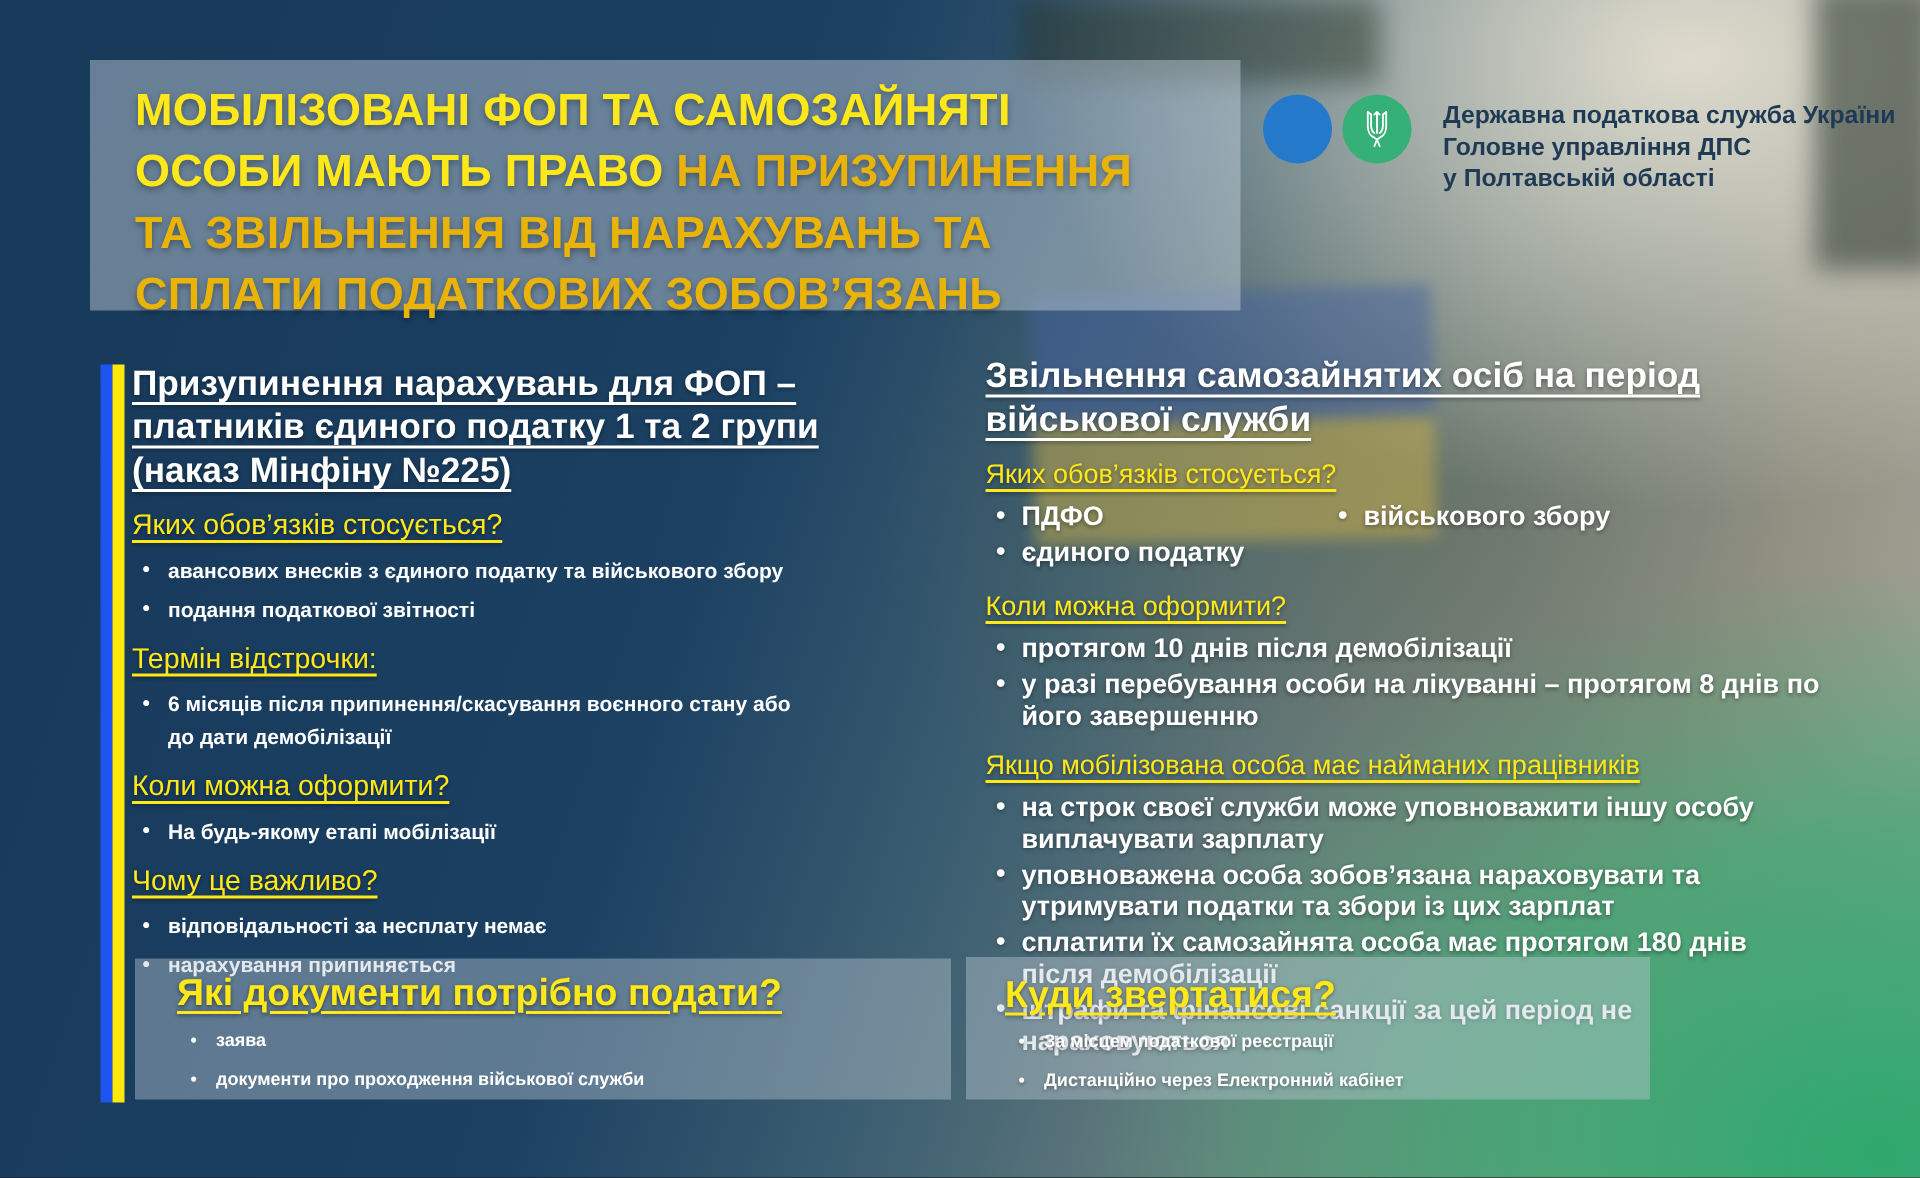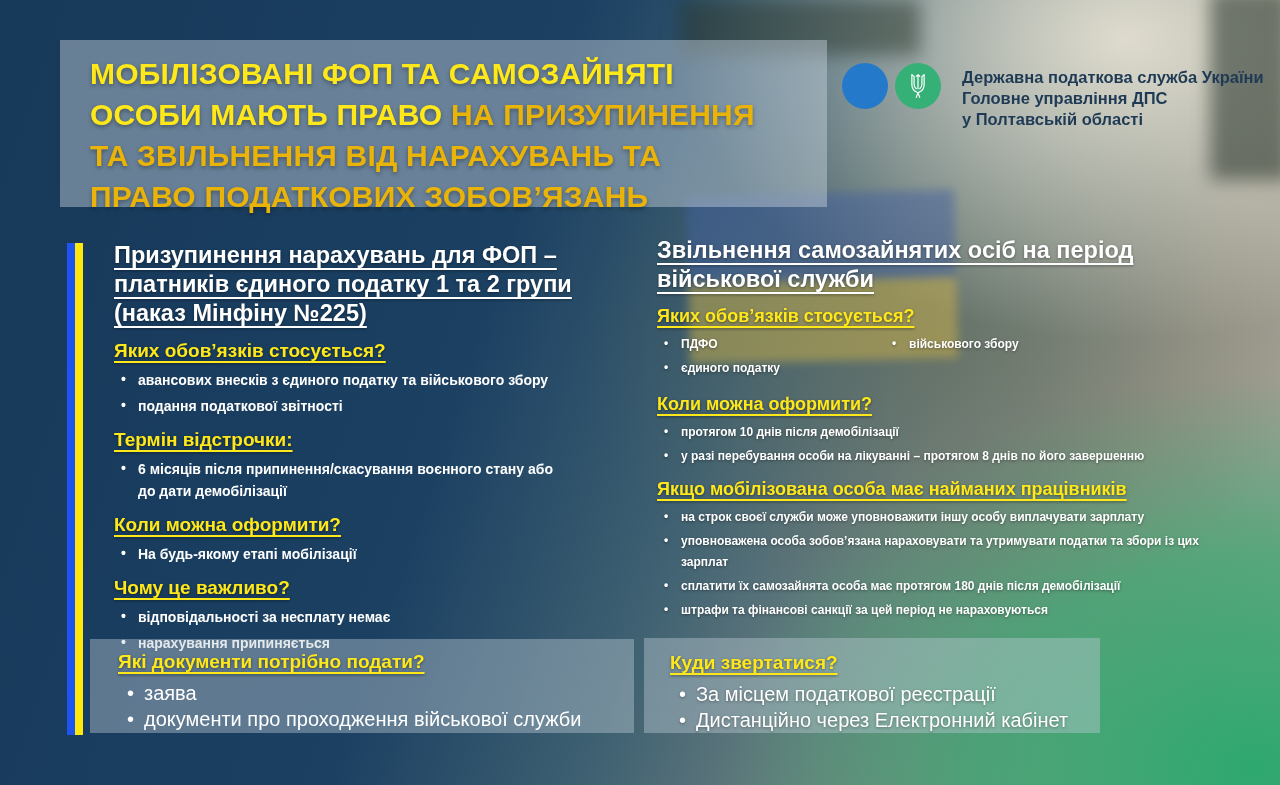--- a/index.html
+++ b/index.html
@@ -49,72 +49,72 @@
   .org-dept{font-size:16.5px;line-height:21px;white-space:nowrap;}
   .org-dept:first-of-type{margin-top:3px;}
 
   
   .flag-bar{position:absolute;left:67px;top:243px;height:492px;display:flex;}
   .fb-blue{width:8px;background:#1E55F0;}
   .fb-yellow{width:8px;background:#FFE80A;}
 
   
   .col{position:absolute;color:#fff;}
-  .col-left{left:114px;top:241px;width:512px;}
+  .col-left{left:88px;top:241px;width:512px;}
   .col-right{left:657px;top:236px;width:556px;text-shadow:0 1px 3px rgba(0,0,0,.4);}
   .col h2{
     margin:0;color:#fff;font-size:23.5px;line-height:29px;font-weight:700;
     text-decoration:underline;text-decoration-thickness:2px;text-underline-offset:5px;
     text-shadow:0 1px 3px rgba(0,0,0,.4);
   }
   .sec{margin-top:11px;}
   .sec h3{
-    margin:0;color:#FFE81A;font-weight:700;
+    margin:0;color:#FFE81A;font-weight:400;
     text-decoration:underline;text-decoration-thickness:2px;text-underline-offset:4px;
     text-shadow:0 1px 3px rgba(0,0,0,.45);
   }
   .col-left .sec h3{font-size:19px;line-height:24px;}
   .col-right .sec h3{font-size:18px;line-height:23px;}
   .col ul{list-style:none;margin:6px 0 0;padding:0;}
   .col li{position:relative;padding-left:24px;font-weight:700;}
   .col-left li{font-size:14px;line-height:22px;margin-bottom:4px;max-width:430px;}
-  .col-right li{font-size:12px;line-height:21px;margin-bottom:3px;}
+  .col-right li{font-size:18px;line-height:21px;margin-bottom:3px;}
   .col li::before{content:"•";position:absolute;left:7px;top:-1px;}
   .two-col{display:flex;}
   .two-col ul:first-child{width:228px;flex:none;}
   .two-col ul:last-child{flex:1;}
 
   
   .bottom-panel{
     position:absolute;box-sizing:border-box;color:#fff;
     background:rgba(188,202,212,.42);
   }
   .panel-docs{left:90px;top:639px;width:544px;height:94px;padding:11px 0 0 28px;}
   .panel-where{left:644px;top:638px;width:456px;height:95px;padding:13px 0 0 26px;text-shadow:0 1px 3px rgba(0,0,0,.35);}
   .bottom-panel h3{
-    margin:0;color:#FFE81A;font-size:19px;line-height:24px;font-weight:700;
+    margin:0;color:#FFE81A;font-size:25px;line-height:24px;font-weight:700;
     text-decoration:underline;text-decoration-thickness:2px;text-underline-offset:4px;
     text-shadow:0 1px 3px rgba(0,0,0,.45);
   }
   .bottom-panel ul{list-style:none;margin:6px 0 0;padding:0;}
-  .bottom-panel li{position:relative;padding-left:26px;font-size:20px;line-height:26px;font-weight:400;}
+  .bottom-panel li{position:relative;padding-left:26px;font-size:12px;line-height:26px;font-weight:700;}
   .bottom-panel li::before{content:"•";position:absolute;left:9px;top:0;}
 </style>
 </head>
 <body>
 
 <div class="poster">
 
   <div class="bg-base"></div>
   <div class="flag-patch"></div>
   <div class="camo-top"></div>
   <div class="camo-right"></div>
 
   <header class="title-panel">
-    <h1><span class="t-yellow">МОБІЛІЗОВАНІ ФОП ТА САМОЗАЙНЯТІ</span><br><span class="t-yellow">ОСОБИ МАЮТЬ ПРАВО</span><span class="t-white"> НА ПРИЗУПИНЕННЯ</span><br><span class="t-white">ТА ЗВІЛЬНЕННЯ ВІД НАРАХУВАНЬ ТА</span><br><span class="t-white">ПРАВО ПОДАТКОВИХ ЗОБОВ’ЯЗАНЬ</span></h1>
+    <h1><span class="t-yellow">МОБІЛІЗОВАНІ ФОП ТА САМОЗАЙНЯТІ</span><br><span class="t-yellow">ОСОБИ МАЮТЬ ПРАВО</span><span class="t-white"> НА ПРИЗУПИНЕННЯ</span><br><span class="t-white">ТА ЗВІЛЬНЕННЯ ВІД НАРАХУВАНЬ ТА</span><br><span class="t-white">СПЛАТИ ПОДАТКОВИХ ЗОБОВ’ЯЗАНЬ</span></h1>
   </header>
 
   <div class="logo-circle logo-blue"></div>
   <div class="logo-circle logo-green">
     <svg width="22" height="28" viewBox="0 0 24 32" fill="none" stroke="#ffffff" stroke-width="1.4" stroke-linejoin="round" stroke-linecap="round">
       <path d="M5 3 v11 a7 9 0 0 0 5 8.6 M5 3 l2.5 2 v9 a4.5 6 0 0 0 2.5 5 M19 3 v11 a7 9 0 0 1 -5 8.6 M19 3 l-2.5 2 v9 a4.5 6 0 0 1 -2.5 5 M12 3 v16 M10 5 l2 -2 l2 2 M10 22.6 L12 24 l-2 5 M14 22.6 L12 24 l2 5"></path>
     </svg>
   </div>
   <div class="org-text">
     <div class="org-name">Державна податкова служба України</div>

